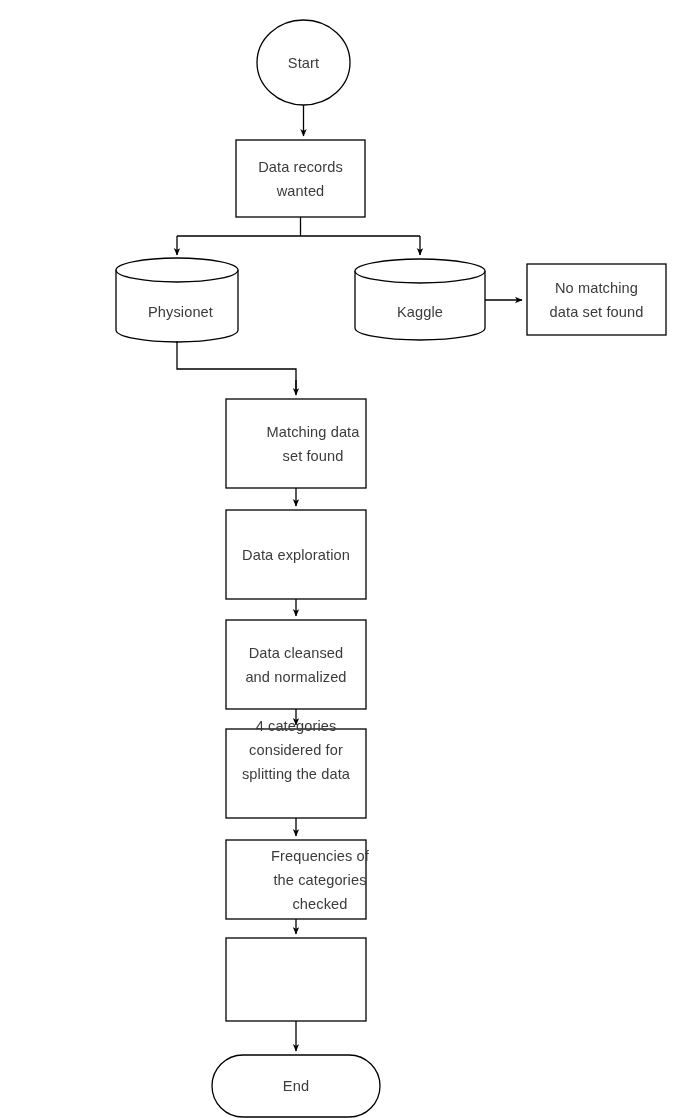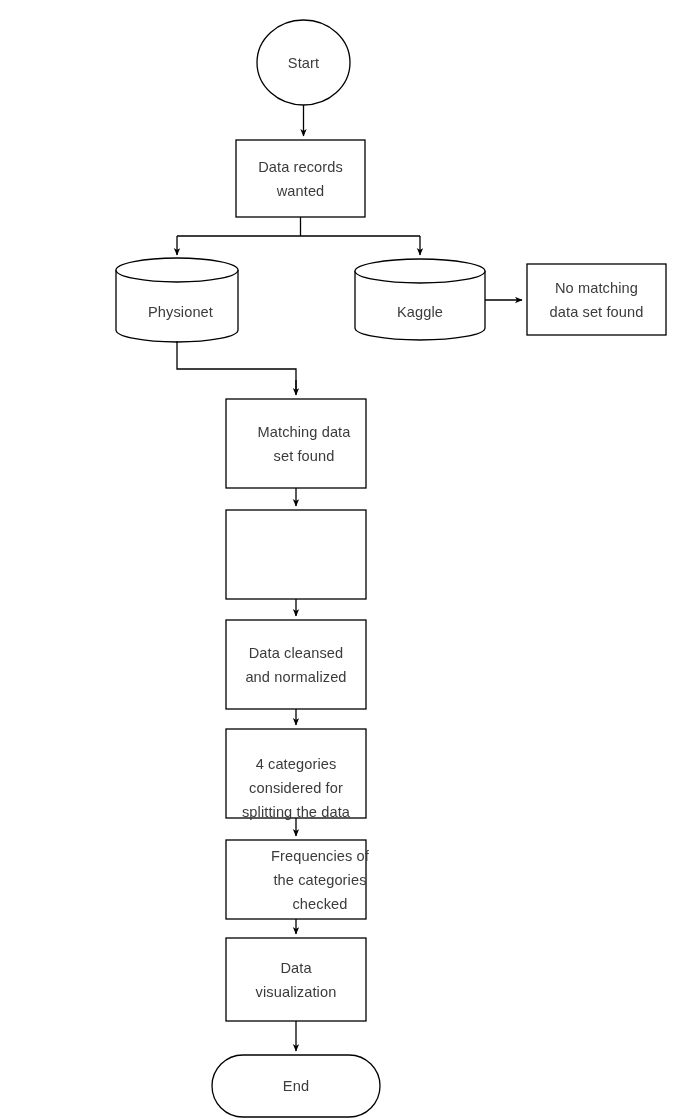--- a/index.html
+++ b/index.html
@@ -109,33 +109,32 @@
   <div class="node-label" style="left:236px; top:140px; width:129px; height:77px;border-radius:21px;">Data records
 wanted</div>
 
   <div class="node-label" style="left:116px; top:298px; width:129px; height:28px;">Physionet</div>
 
   <div class="node-label" style="left:355px; top:298px; width:130px; height:28px;">Kaggle</div>
 
   <div class="node-label" style="left:527px; top:264px; width:139px; height:71px;">No matching
 data set found</div>
 
-  <div class="node-label" style="left:234px; top:399px; width:140px; height:89px;">Matching data
+  <div class="node-label" style="left:243px; top:399px; width:140px; height:89px;">Matching data
 set found</div>
 
+  <div class="node-label" style="left:222px; top:510px; width:148px; height:89px;">Data exploration</div>
 
   <div class="node-label" style="left:226px; top:620px; width:140px; height:89px;">Data cleansed
 and normalized</div>
 
-  <div class="node-label" style="left:226px; top:743px; width:140px; height:89px;">4 categories
+  <div class="node-label" style="left:226px; top:705px; width:140px; height:89px;">4 categories
 considered for
 splitting the data</div>
 
   <div class="node-label" style="left:226px; top:840px; width:140px; height:79px;padding-left:24px;">Frequencies of
 the categories
 checked</div>
 
-  <div class="node-label" style="left:226px; top:938px; width:140px; height:83px;">Data
-visualization</div>
 
   <div class="node-label" style="left:212px; top:1055px; width:168px; height:62px;">End</div>
 
 </div>
 
 </body></html>

